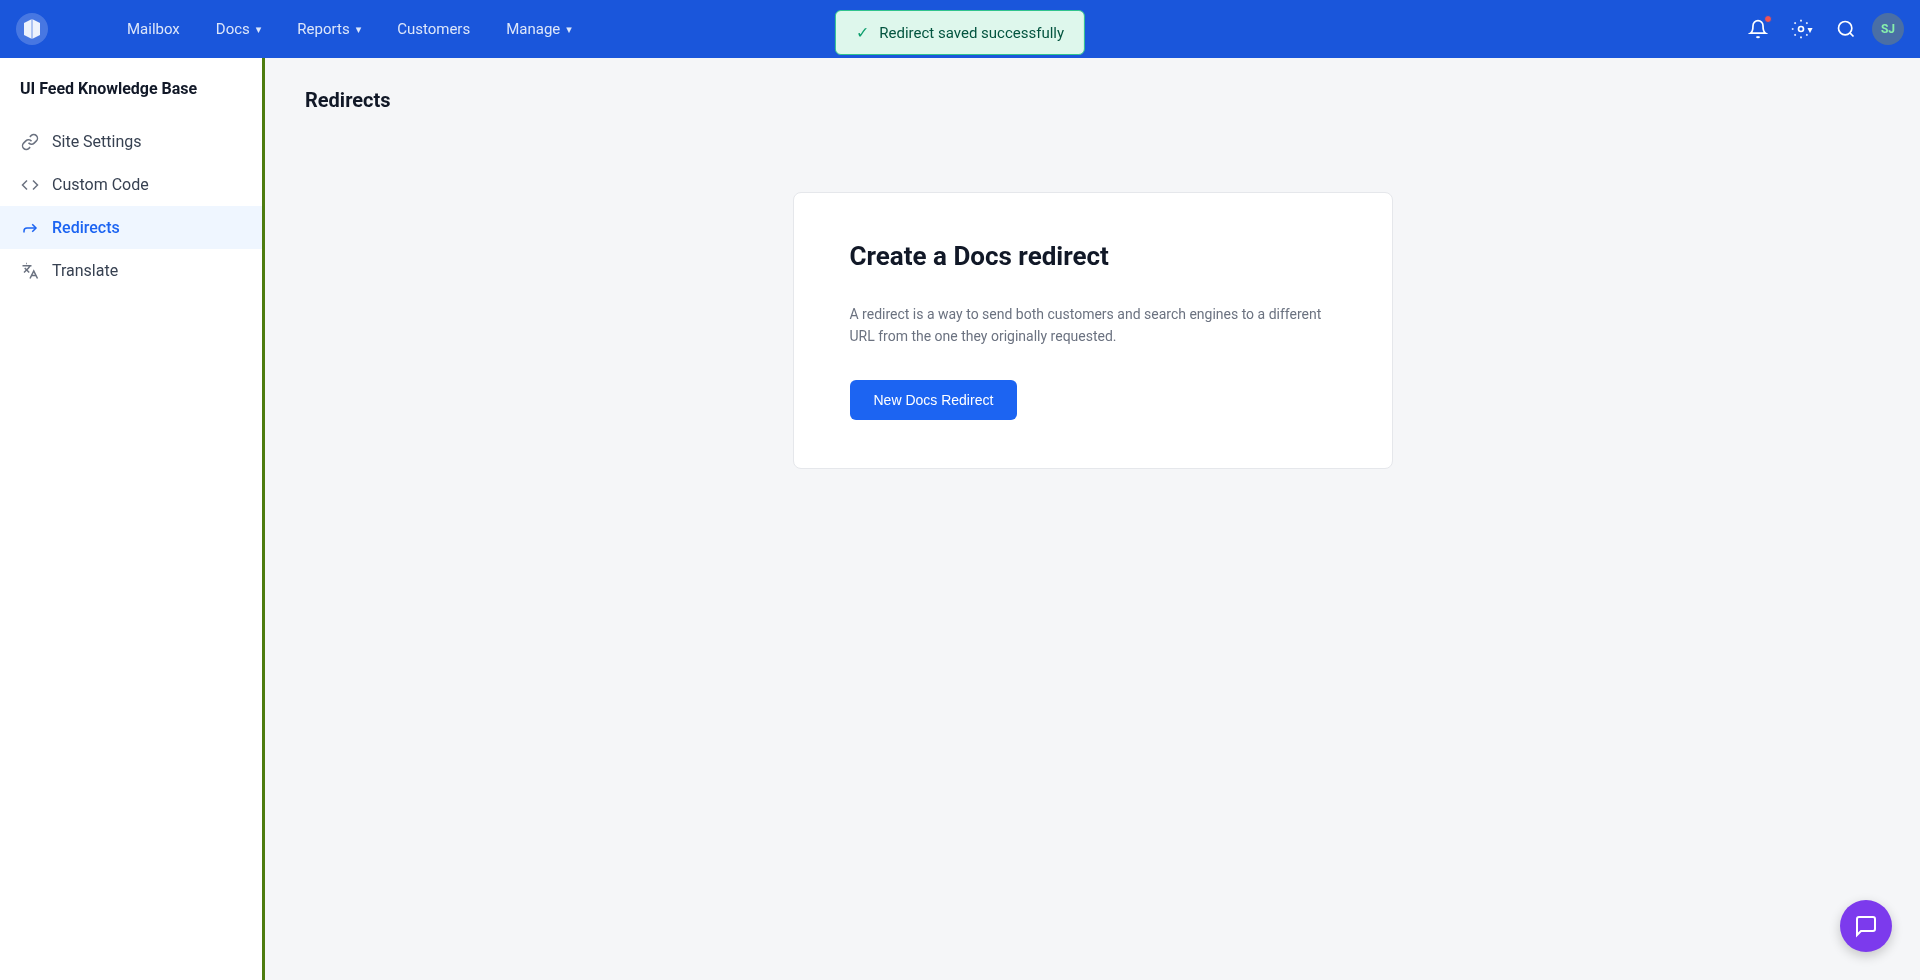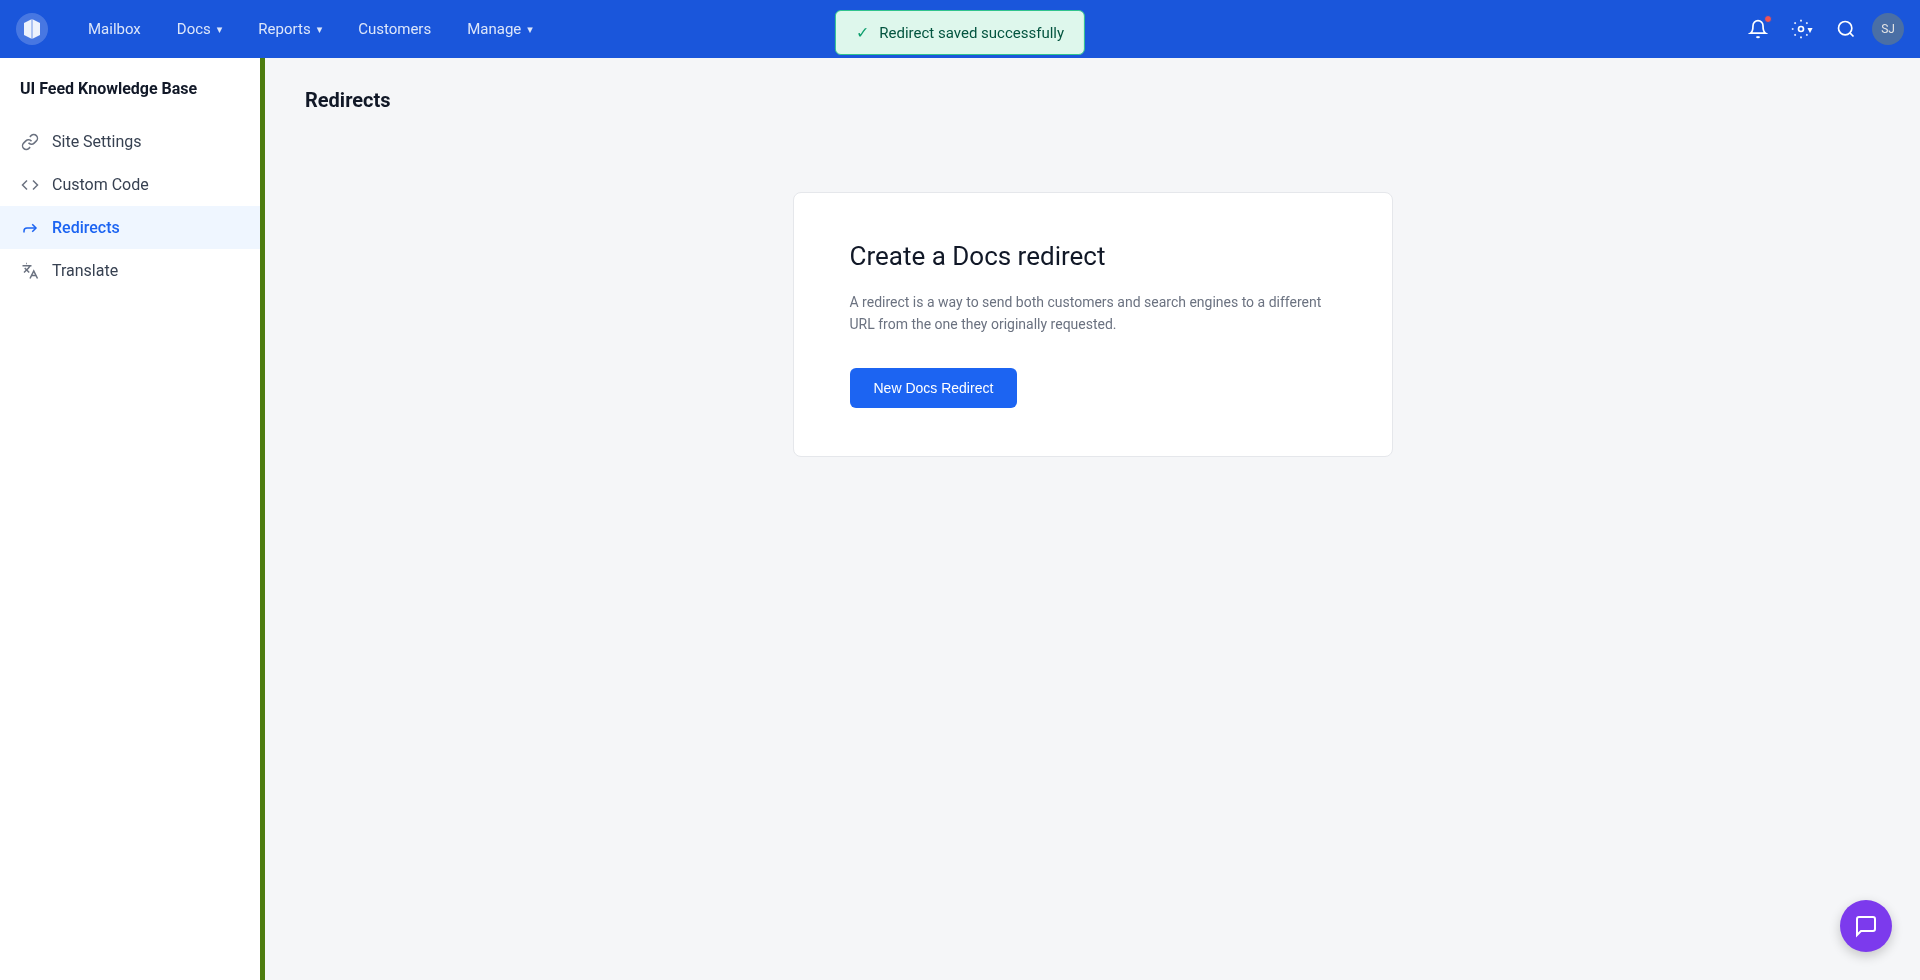--- a/index.html
+++ b/index.html
@@ -8,20 +8,21 @@
     
     .top-nav {
       display: flex;
       align-items: center;
       background: #1a56db;
       height: 58px;
       padding: 0 16px;
       position: fixed;
       top: 0; left: 0; right: 0;
       z-index: 100;
+      gap: 39px;
     }
     .nav-logo {
       display: flex;
       align-items: center;
       margin-right: 24px;
     }
     .nav-logo svg {
       width: 32px; height: 32px;
     }
     .nav-links {
@@ -63,23 +64,23 @@
       width: 8px; height: 8px;
       background: #f05252;
       border-radius: 50%;
       border: 1.5px solid #1a56db;
     }
     .avatar {
       width: 32px; height: 32px;
       background: #4a6fa5;
       border-radius: 50%;
       display: flex; align-items: center; justify-content: center;
-      color: #e5e5e5;
+      color: #86efac;
       font-size: 12px;
-      font-weight: 400;
+      font-weight: 700;
       cursor: pointer;
     }
 
     
     .toast {
       position: fixed;
       top: 10px;
       left: 50%;
       transform: translateX(-50%);
       background: #def7ec;
@@ -97,21 +98,21 @@
       color: #0e9f6e;
       font-size: 16px;
     }
 
     
     .sidebar {
       position: fixed;
       top: 58px; left: 0; bottom: 0;
       width: 265px;
       background: #fff;
-      border-right: 5px solid #4d7c0f;
+      border-right: 3px solid #4d7c0f;
       padding: 20px 0;
       overflow-y: auto;
     }
     .sidebar-title {
       padding: 0 20px 20px 20px;
       font-size: 16px;
       font-weight: 700;
       color: #111827;
       line-height: 1.4;
     }
@@ -156,23 +157,23 @@
     .card {
       background: #fff;
       border: 1px solid #e5e7eb;
       border-radius: 8px;
       padding: 48px 56px;
       max-width: 600px;
       margin: 80px auto 0;
     }
     .card-title {
       font-size: 26px;
-      font-weight: 400;
+      font-weight: 700;
       color: #111827;
-      margin-bottom: 20px;
+      margin-bottom: 32px;
     }
     .card-desc {
       font-size: 14px;
       color: #6b7280;
       line-height: 1.6;
       margin-bottom: 32px;
     }
     .btn-primary {
       background: #1c64f2;
       color: #fff;

